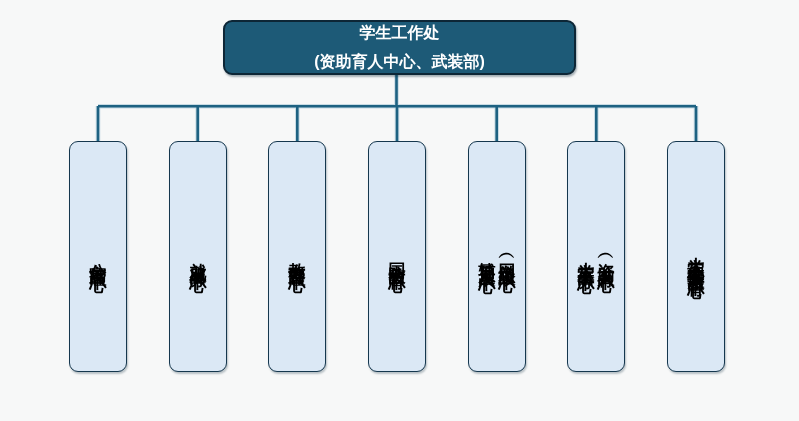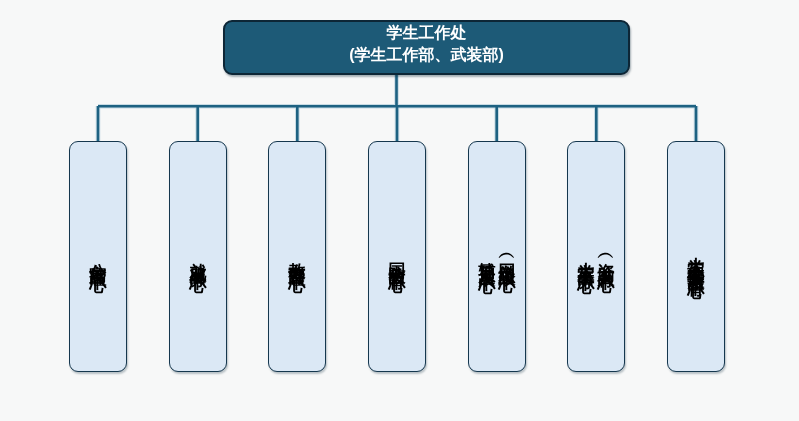--- a/index.html
+++ b/index.html
@@ -37,33 +37,33 @@
     stroke-width:4.6;
   }
   .connectors .line{
     fill:none;
     stroke:var(--connector-line);
     stroke-width:2.6;
   }
   .root-box{
     position:absolute;
     left:223px;top:20px;
-    width:407px;height:55px;
+    width:353px;height:55px;
     box-sizing:border-box;
     background:var(--root-box-fill);
     border:2px solid var(--root-box-border);
     border-radius:9px;
     color:var(--root-box-text);
     font-weight:bold;
     font-size:16px;
     line-height:22px;
     text-align:center;
     display:flex;
     flex-direction:column;
-    justify-content:flex-start;
+    justify-content:space-between;
     box-shadow:1px 2px 2px rgba(15,40,58,.35);
   }
   .dept-box{
     position:absolute;
     top:141px;
     width:58px;height:231px;
     box-sizing:border-box;
     background:var(--dept-box-fill);
     border:1.6px solid var(--dept-box-border);
     border-radius:9px;
@@ -93,21 +93,21 @@
 
 <div class="canvas">
 
   <svg class="connectors" viewBox="0 0 799 421" xmlns="http://www.w3.org/2000/svg" aria-hidden="true">
     <path class="halo" d="M396.5 74 L396.5 106.2 M98 106.2 L696 106.2 M98 106 L98 142 M197.7 106 L197.7 142 M297.3 106 L297.3 142 M397 106 L397 142 M496.7 106 L496.7 142 M596.3 106 L596.3 142 M696 106 L696 142"></path>
     <path class="line" d="M396.5 74 L396.5 106.2 M98 106.2 L696 106.2 M98 106 L98 142 M197.7 106 L197.7 142 M297.3 106 L297.3 142 M397 106 L397 142 M496.7 106 L496.7 142 M596.3 106 L596.3 142 M696 106 L696 142"></path>
   </svg>
 
   <div class="root-box">
     <div>学生工作处</div>
-    <div>(学生工作部、武装部)</div>
+    <div>(资助育人中心、武装部)</div>
   </div>
 
   <div class="dept-box b1">
     <span class="vtext">公寓管理中心</span>
   </div>
 
   <div class="dept-box b2">
     <span class="vtext">就业服务中心</span>
   </div>
 

